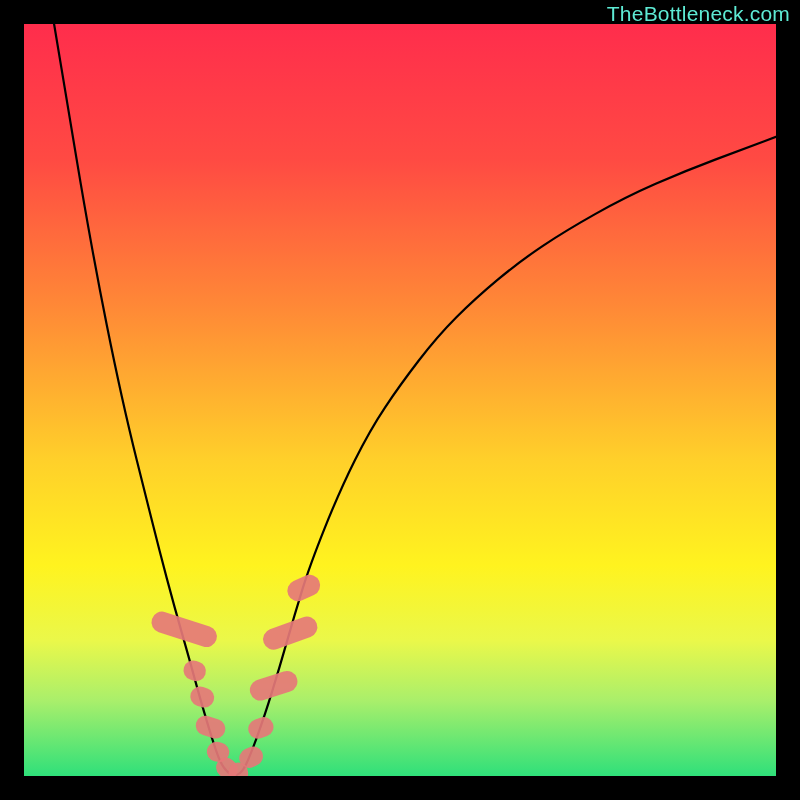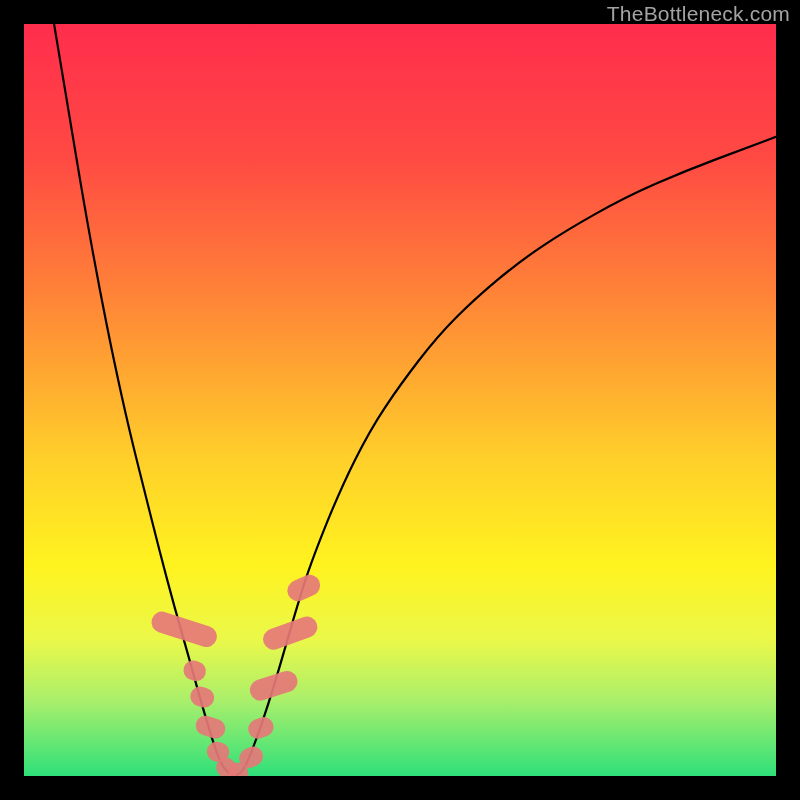--- a/index.html
+++ b/index.html
@@ -24,21 +24,21 @@
     top: 24px;
     left: 24px;
     width: 752px;
     height: 752px;
     
   }
   .watermark {
     position: absolute;
     top: 2px;
     right: 10px;
-    color: #a3a3a3;
+    color: #5eead4;
     font-size: 21px;
     font-weight: 500;
     letter-spacing: 0.2px;
     user-select: none;
   }
   svg {
     display: block;
   }
 </style>
 </head>

